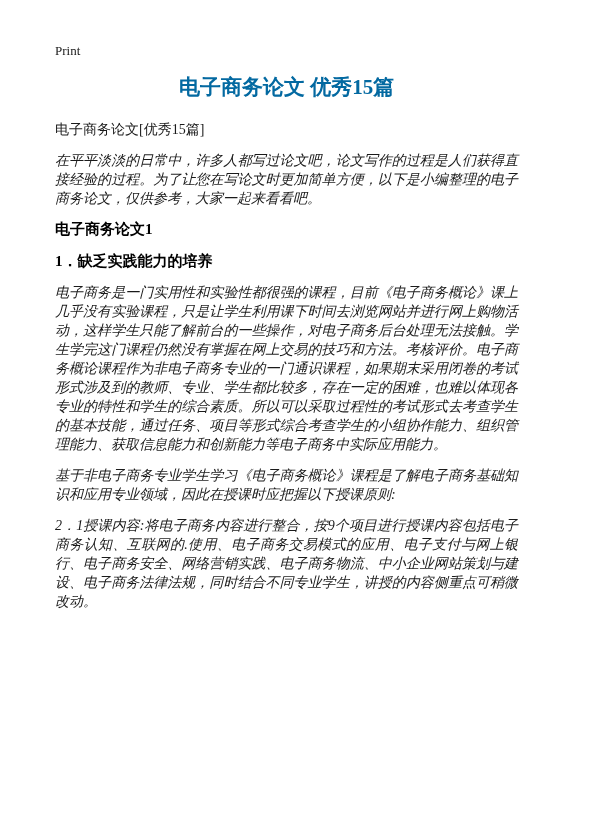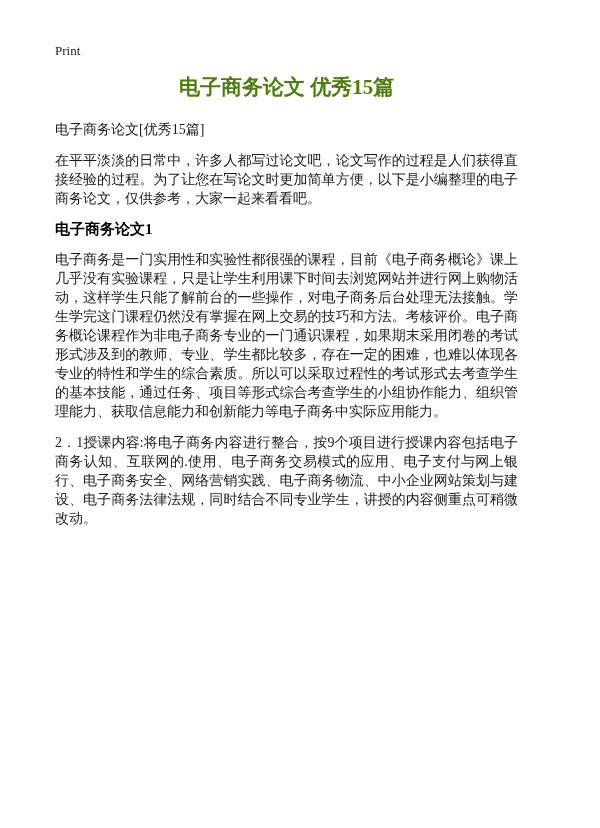--- a/index.html
+++ b/index.html
@@ -26,33 +26,34 @@
     font-size: 13px;
     line-height: 14px;
     color: #1a1a1a;
     cursor: pointer;
   }
   h1.doc-title {
     font-size: 21px;
     line-height: 24px;
     font-weight: bold;
     text-align: center;
-    color: #4d7c0f;
+    color: #0369a1;
     margin: 17px 0 0 0;
   }
   p.subtitle {
     font-size: 14px;
     line-height: 19px;
     margin: 21px 0 8px 0;
   }
   p.body-para {
     font-size: 14px;
     line-height: 19px;
     text-align: justify;
     margin: 12px 0;
+    font-style: italic;
   }
   .article-label {
     font-size: 15px;
     line-height: 17px;
     font-weight: bold;
     color: #000000;
     margin: 13px 0 12px 0;
   }
   h3.section-heading {
     font-size: 15px;
@@ -70,22 +71,24 @@
   <div class="print-link">Print</div>
 
   <h1 class="doc-title">电子商务论文 优秀15篇</h1>
 
   <p class="subtitle">电子商务论文[优秀15篇]</p>
 
   <p class="body-para">在平平淡淡的日常中，许多人都写过论文吧，论文写作的过程是人们获得直接经验的过程。为了让您在写论文时更加简单方便，以下是小编整理的电子商务论文，仅供参考，大家一起来看看吧。</p>
 
   <div class="article-label">电子商务论文1</div>
 
+  <h3 class="section-heading">1．缺乏实践能力的培养</h3>
 
   <p class="body-para">电子商务是一门实用性和实验性都很强的课程，目前《电子商务概论》课上几乎没有实验课程，只是让学生利用课下时间去浏览网站并进行网上购物活动，这样学生只能了解前台的一些操作，对电子商务后台处理无法接触。学生学完这门课程仍然没有掌握在网上交易的技巧和方法。考核评价。电子商务概论课程作为非电子商务专业的一门通识课程，如果期末采用闭卷的考试形式涉及到的教师、专业、学生都比较多，存在一定的困难，也难以体现各专业的特性和学生的综合素质。所以可以采取过程性的考试形式去考查学生的基本技能，通过任务、项目等形式综合考查学生的小组协作能力、组织管理能力、获取信息能力和创新能力等电子商务中实际应用能力。</p>
 
 
+  <p class="body-para">基于非电子商务专业学生学习《电子商务概论》课程是了解电子商务基础知识和应用专业领域，因此在授课时应把握以下授课原则:</p>
 
   <p class="body-para">2．1授课内容:将电子商务内容进行整合，按9个项目进行授课内容包括电子商务认知、互联网的.使用、电子商务交易模式的应用、电子支付与网上银行、电子商务安全、网络营销实践、电子商务物流、中小企业网站策划与建设、电子商务法律法规，同时结合不同专业学生，讲授的内容侧重点可稍微改动。</p>
 
 
 
 </div>
 
 </body></html>

